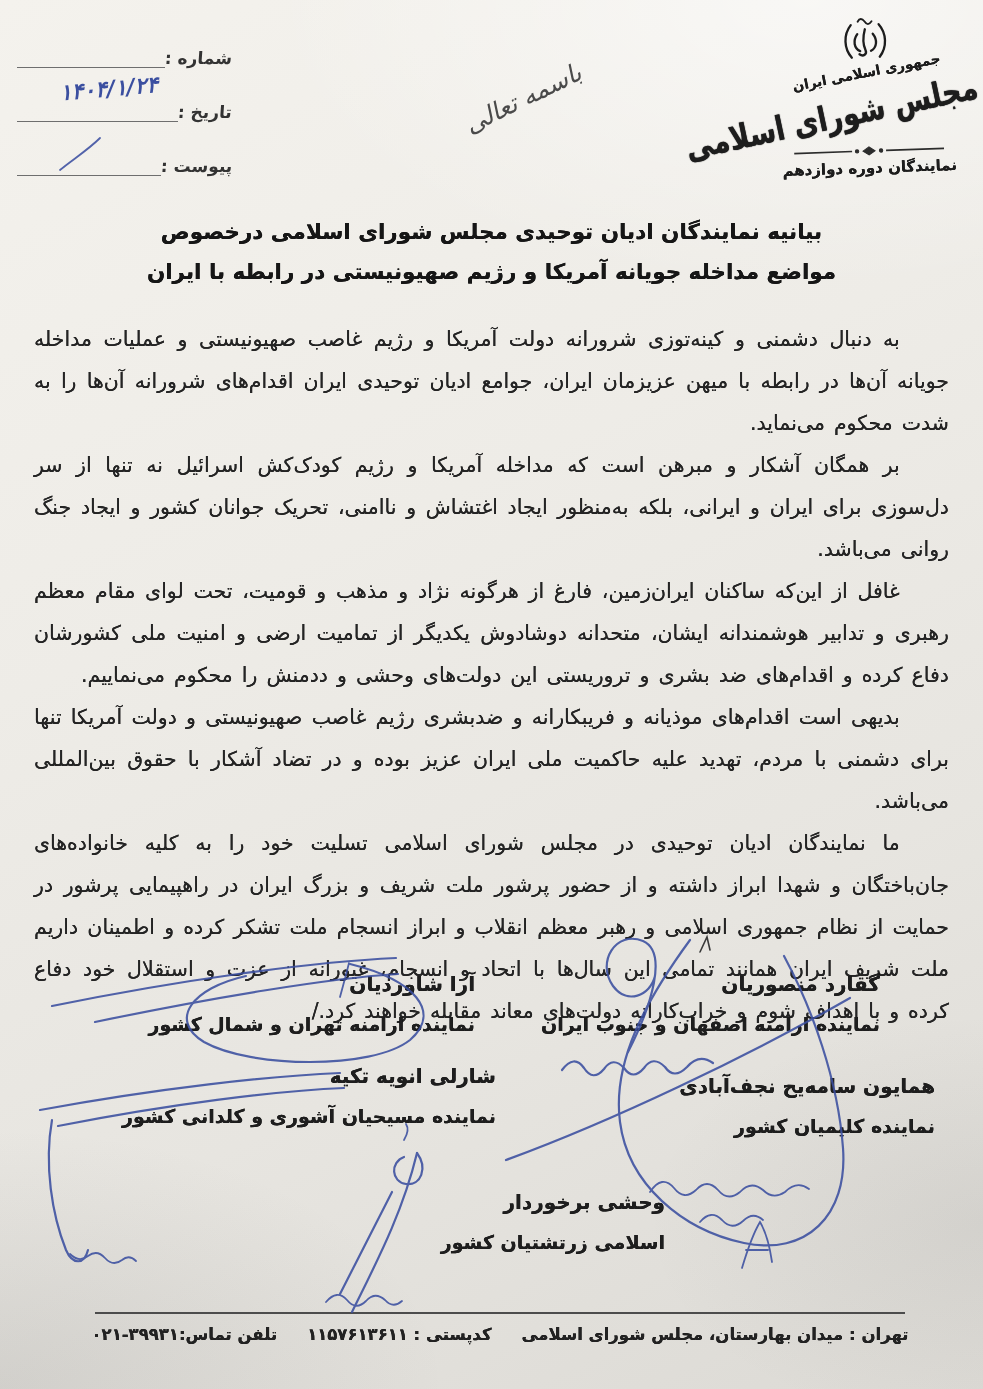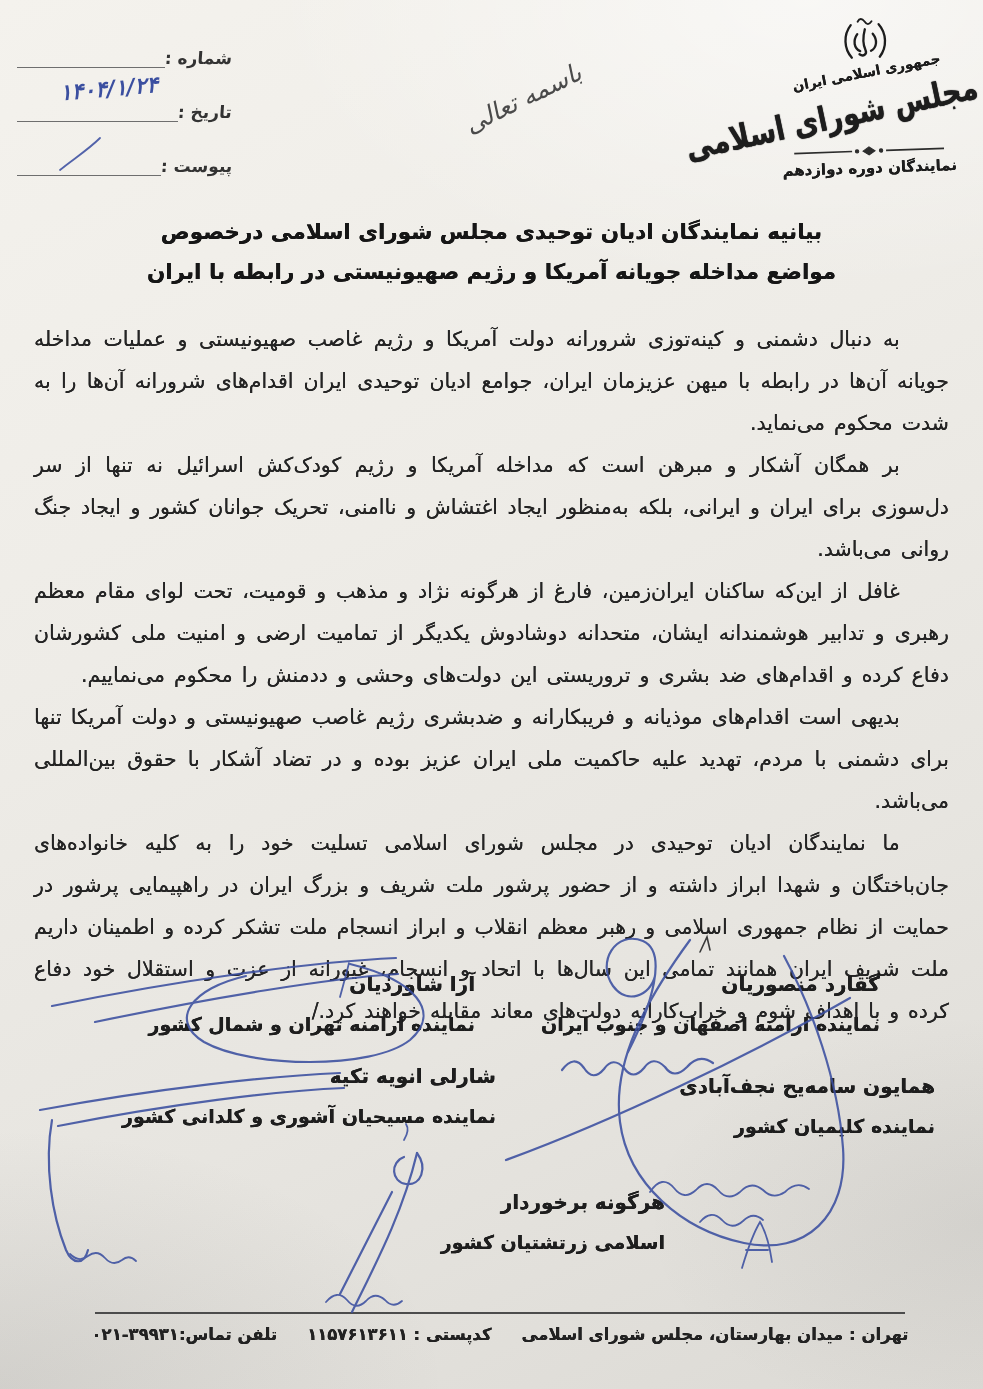--- a/index.html
+++ b/index.html
@@ -158,21 +158,21 @@
   </div>
   <div class="sig" id="sig-najafabadi">
     <div class="sig-name">همایون سامه‌یح نجف‌آبادی</div>
     <div class="sig-role">نماینده کلیمیان کشور</div>
   </div>
   <div class="sig" id="sig-charli">
     <div class="sig-name">شارلی انویه تکیه</div>
     <div class="sig-role">نماینده مسیحیان آشوری و کلدانی کشور</div>
   </div>
   <div class="sig" id="sig-behshid">
-    <div class="sig-name">هرگونه برخوردار</div>
+    <div class="sig-name">وحشی برخوردار</div>
     <div class="sig-role">اسلامی زرتشتیان کشور</div>
   </div>
 
   <div class="footer">
     <span>تهران : میدان بهارستان، مجلس شورای اسلامی</span>
     <span>کدپستی : ۱۱۵۷۶۱۳۶۱۱</span>
     <span>تلفن تماس:۳۹۹۳۱-۰۲۱</span>
   </div>
 
   <svg class="ink-overlay" width="983" height="1389" viewBox="0 0 983 1389">

